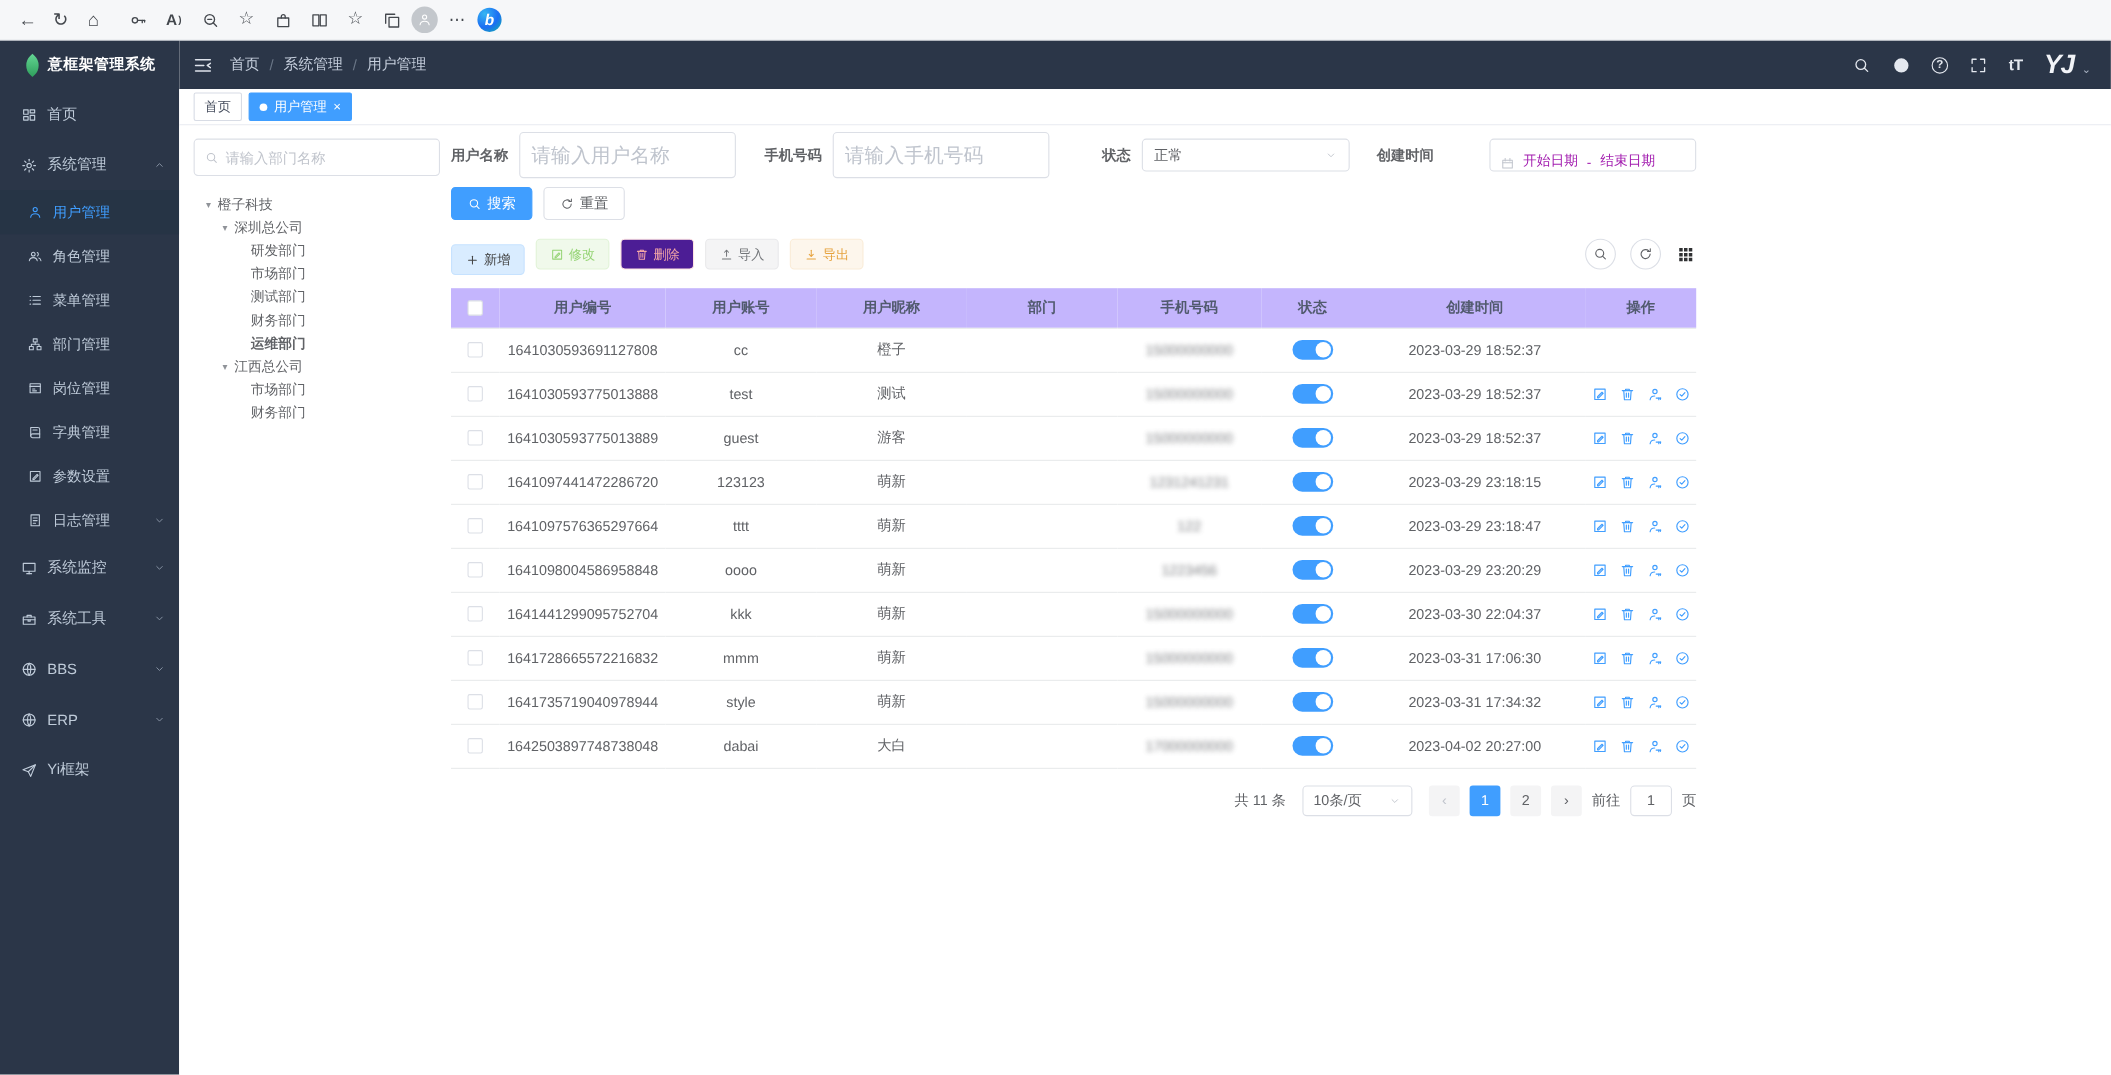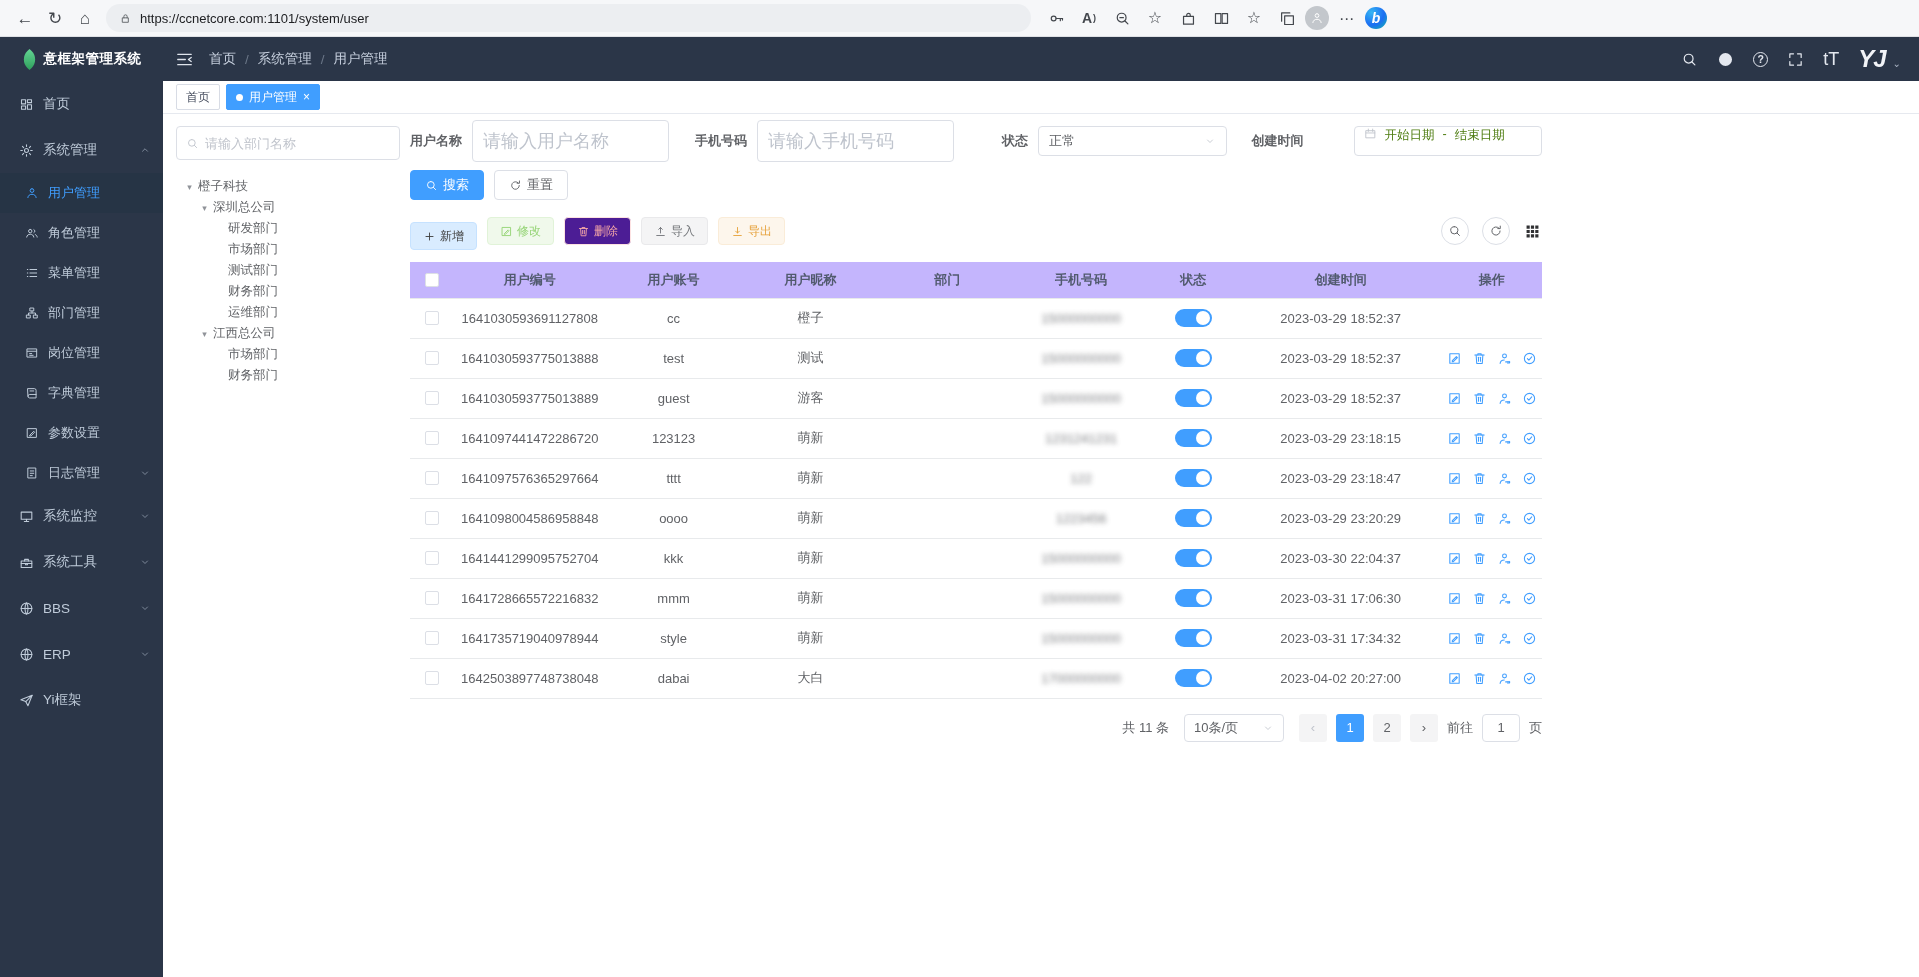--- a/index.html
+++ b/index.html
@@ -12,21 +12,21 @@
   .browser-bar{height:37px;background:#f6f7f9;border-bottom:1px solid #dfe1e5;display:flex;align-items:center;padding:0 10px;gap:2px;}
   .bicon{width:30px;height:30px;border-radius:50%;display:inline-flex;align-items:center;justify-content:center;color:#44484e;flex:0 0 auto;cursor:pointer;}
   .url-bar{width:925px;height:28px;background:#eceef1;border-radius:14px;display:flex;align-items:center;padding:0 13px;gap:8px;margin-left:4px;color:#5f6368;}
   .url-text{font-size:13px;color:#202124;white-space:nowrap;}
   .b-right{display:flex;align-items:center;gap:3px;margin-left:8px;}
   .icon-char{display:inline-flex;align-items:center;justify-content:center;font-size:16px;line-height:1;}
   .ic-back-icon,.ic-refresh-icon,.ic-home-icon{font-size:17px;}
   .ic-more-options-icon{font-size:15px;letter-spacing:1px;}
   .ic-read-aloud-icon{font-size:14px;font-weight:600;}
   .ic-read-aloud-icon::after{content:")";font-size:9px;margin-left:1px;}
-  .ic-font-size-icon{font-size:18px;font-weight:400;}
+  .ic-font-size-icon{font-size:14px;font-weight:700;}
   .ic-help-icon{width:15px;height:15px;border:1.5px solid currentColor;border-radius:50%;font-size:10.5px;font-weight:700;}
   .bing-icon{width:22px;height:22px;border-radius:50%;background:radial-gradient(circle at 30% 25%,#35b6f2,#1b6ef3 55%,#12b7a6);color:#fff;font-weight:700;font-style:italic;display:inline-flex;align-items:center;justify-content:center;font-size:14px;}
   .avatar{width:24px;height:24px;border-radius:50%;background:#c3c7cc;color:#fff;display:inline-flex;align-items:center;justify-content:center;overflow:hidden;}
 
   
   .app{display:flex;height:940px;}
   .sidebar{width:163px;flex:0 0 163px;background:#2b3648;display:flex;flex-direction:column;}
   .logo{height:44px;display:flex;align-items:center;justify-content:center;gap:7px;}
   .leaf{width:15px;height:15px;border-radius:0 80% 0 80%;background:linear-gradient(135deg,#64d694,#2e9e5b);transform:rotate(45deg);}
   .logo-text{color:#fff;font-size:13.5px;font-weight:700;letter-spacing:.5px;white-space:nowrap;}
@@ -67,21 +67,21 @@
   .tree-label{white-space:nowrap;}
 
   .work-area{flex:1;margin-left:10px;max-width:1132px;}
   .filter-row{display:flex;align-items:center;height:30px;}
   .flabel{font-size:13px;color:#606266;font-weight:700;margin-right:10px;white-space:nowrap;}
   .inp{width:197px;height:42px;border:1px solid #dcdfe6;border-radius:4px;padding:0 10px;font-size:18px;color:#606266;outline:none;font-family:inherit;}
   .inp::placeholder{color:#bfc4cd;}
   .mr26{margin-right:26px;} .mr48{margin-right:48px;} .mr25{margin-right:25px;}
   .select{width:193px;height:30px;border:1px solid #dcdfe6;border-radius:4px;display:flex;align-items:center;justify-content:space-between;padding:0 10px;font-size:13px;color:#606266;background:#fff;cursor:pointer;}
   .sel-caret{color:#c0c4cc;display:inline-flex;}
-  .date-range{width:193px;height:30px;border:1px solid #dcdfe6;border-radius:4px;display:flex;align-items:flex-start;padding:0 9px;gap:8px;font-size:12.5px;color:#4d7c0f;background:#fff;cursor:pointer;margin-left:40px;}
+  .date-range{width:193px;height:30px;border:1px solid #dcdfe6;border-radius:4px;display:flex;align-items:flex-end;padding:0 9px;gap:8px;font-size:12.5px;color:#a21caf;background:#fff;cursor:pointer;margin-left:40px;}
   .cal{display:inline-flex;color:#c0c4cc;}
 
   .btn-row{margin-top:14px;display:flex;gap:10px;}
   .btn{height:30px;border-radius:4px;font-size:13px;display:inline-flex;align-items:center;gap:5px;padding:0 14px;border:1px solid transparent;cursor:pointer;font-family:inherit;background:#fff;}
   .btn .bi{display:inline-flex;}
   .btn-primary{background:#409eff;border-color:#409eff;color:#fff;}
   .btn-plain{border-color:#dcdfe6;color:#606266;}
 
   .action-row{margin-top:12px;display:flex;align-items:center;gap:10px;}
   .btn-sm{height:28px;padding:0 12px;font-size:12px;border-radius:4px;display:inline-flex;align-items:center;gap:4px;border:1px solid transparent;cursor:pointer;font-family:inherit;}
@@ -114,29 +114,20 @@
 </style>
 </head>
 <body>
 
 <div class="browser-bar">
   <div style="display:flex;align-items:center;" id="browser-left">
       <span class="icon-char ic-back-icon bicon">←</span>
       <span class="icon-char ic-refresh-icon bicon">↻</span>
       <span class="icon-char ic-home-icon bicon">⌂</span>
     </div>
-  <div class="url-bar">
-    <span style="display:inline-flex;">
-        <svg viewBox="0 0 24 24" width="13" height="13">
-          <path d="M6.8 10.8h10.4V19H6.8z" fill="none" stroke="currentColor" stroke-width="1.7" stroke-linecap="round" stroke-linejoin="round"></path>
-          <path d="M9 10.8V8.2a3 3 0 0 1 6 0v2.6" fill="none" stroke="currentColor" stroke-width="1.7" stroke-linecap="round" stroke-linejoin="round"></path>
-        </svg>
-      </span>
-    <span class="url-text">https://ccnetcore.com:1101/system/user</span>
-  </div>
   <div class="b-right" id="browser-right">
       <span class="bicon" style="display: inline-flex;">
         <svg viewBox="0 0 24 24" width="17" height="17">
           <path d="M8 8.6a3.4 3.4 0 1 0 0 6.8a3.4 3.4 0 1 0 0-6.8" fill="none" stroke="currentColor" stroke-width="1.7" stroke-linecap="round" stroke-linejoin="round"></path>
           <path d="M11.4 12h9" fill="none" stroke="currentColor" stroke-width="1.7" stroke-linecap="round" stroke-linejoin="round"></path>
           <path d="M17.4 12v3" fill="none" stroke="currentColor" stroke-width="1.7" stroke-linecap="round" stroke-linejoin="round"></path>
           <path d="M20.4 12v2.2" fill="none" stroke="currentColor" stroke-width="1.7" stroke-linecap="round" stroke-linejoin="round"></path>
         </svg>
       </span>
       <span class="icon-char ic-read-aloud-icon bicon">A</span>
@@ -486,21 +477,21 @@
               <span class="tree-label">市场部门</span>
             </div>
             <div class="tree-node" style="padding-left: 38px;">
               <span class="tree-caret-space"></span>
               <span class="tree-label">测试部门</span>
             </div>
             <div class="tree-node" style="padding-left: 38px;">
               <span class="tree-caret-space"></span>
               <span class="tree-label">财务部门</span>
             </div>
-            <div class="tree-node" style="padding-left: 38px;">
+            <div class="tree-node" style="padding-left: 38px; font-weight: bold;">
               <span class="tree-caret-space"></span>
               <span class="tree-label">运维部门</span>
             </div>
             <div class="tree-node" style="padding-left: 23px;">
               <span class="tree-caret">▾</span>
               <span class="tree-label">江西总公司</span>
             </div>
             <div class="tree-node" style="padding-left: 38px;">
               <span class="tree-caret-space"></span>
               <span class="tree-label">市场部门</span>

